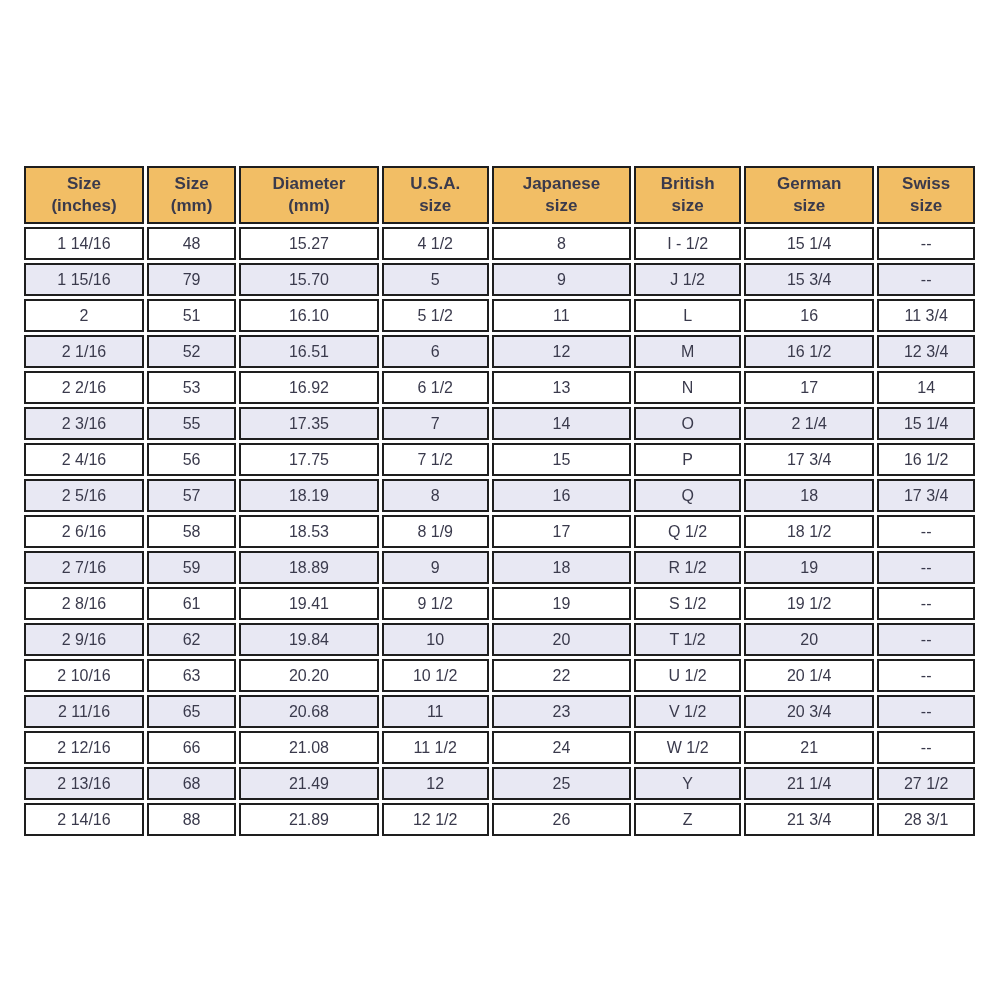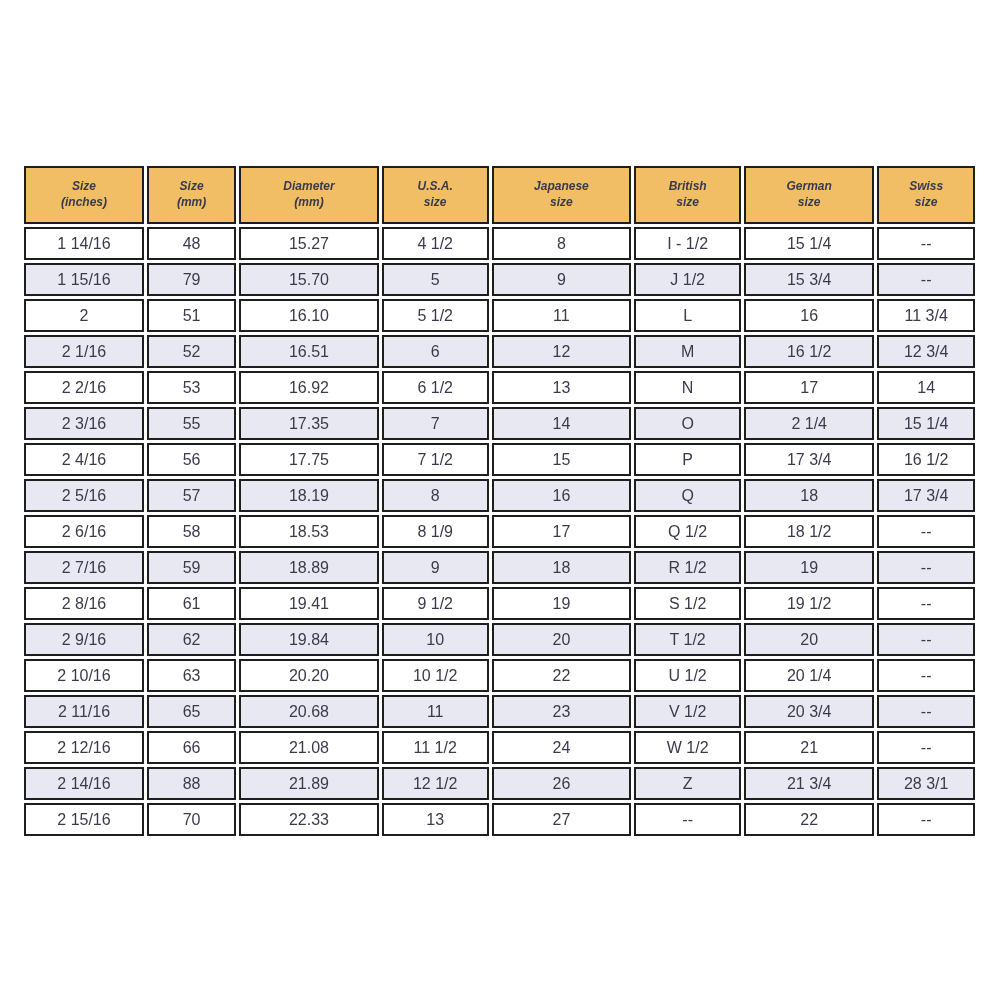--- a/index.html
+++ b/index.html
@@ -25,26 +25,25 @@
   th, td {
     border: 2px solid #1e1e1e;
     text-align: center;
     vertical-align: middle;
     color: #3a3a4c;
     overflow: hidden;
   }
   th {
     background: #f2be65;
     font-weight: bold;
-    font-size: 12px;
+    font-size: 17px;
     line-height: 1.3;
     white-space: pre-line;
     padding: 5px 2px;
     height: 44px;
-    font-style: italic;
   }
   td {
     background: #ffffff;
     font-size: 16px;
     padding: 3px 2px;
     height: 23px;
   }
   tbody tr:nth-child(even) td {
     background: #e8e8f3;
   }
@@ -229,34 +228,34 @@
           <td>2 12/16</td>
           <td>66</td>
           <td>21.08</td>
           <td>11 1/2</td>
           <td>24</td>
           <td>W 1/2</td>
           <td>21</td>
           <td>--</td>
         </tr>
         <tr>
+          <td>2 13/16</td>
+          <td>68</td>
+          <td>21.49</td>
+          <td>12</td>
+          <td>25</td>
+          <td>Y</td>
+          <td>21 1/4</td>
+          <td>27 1/2</td>
+        </tr>
+        <tr>
           <td>2 14/16</td>
           <td>88</td>
           <td>21.89</td>
           <td>12 1/2</td>
           <td>26</td>
           <td>Z</td>
           <td>21 3/4</td>
           <td>28 3/1</td>
         </tr>
-        <tr>
-          <td>2 15/16</td>
-          <td>70</td>
-          <td>22.33</td>
-          <td>13</td>
-          <td>27</td>
-          <td>--</td>
-          <td>22</td>
-          <td>--</td>
-        </tr>
       </tbody>
   </table>
 </div>
 
 </body></html>

